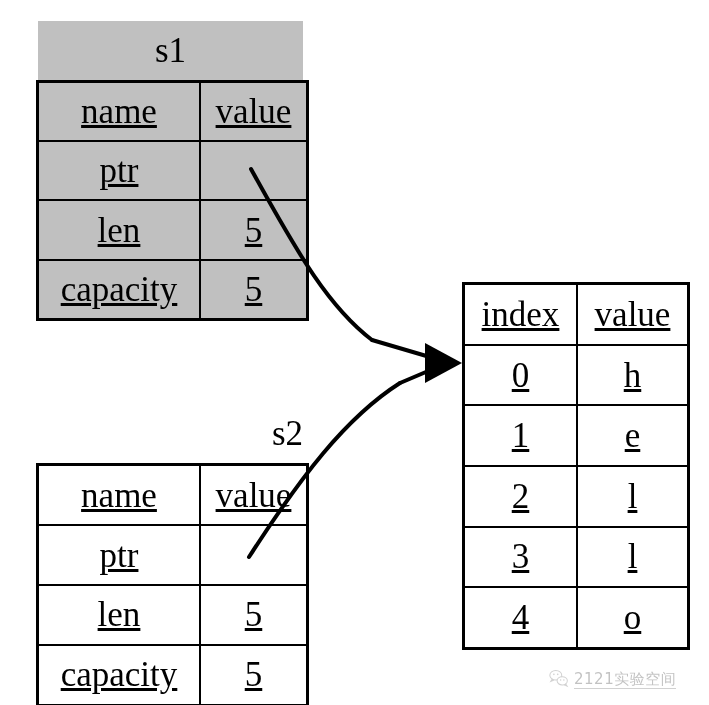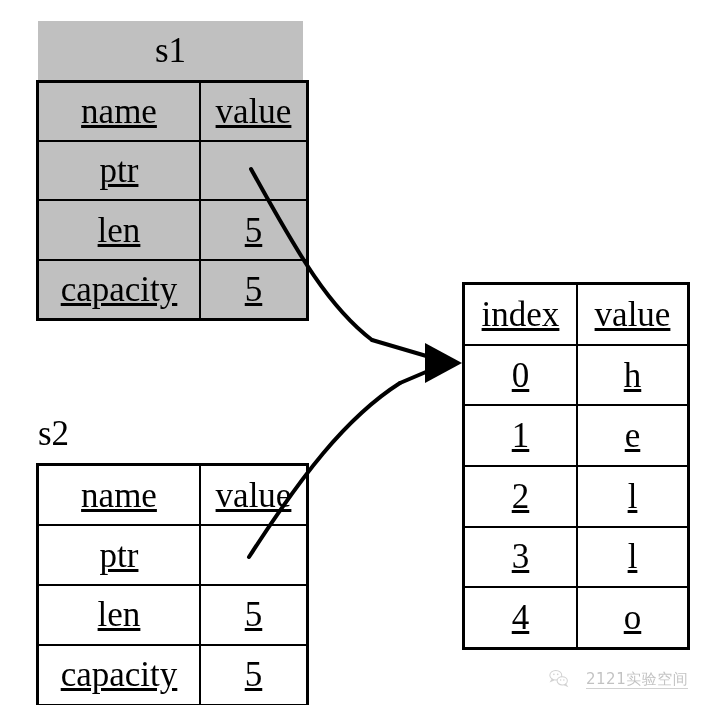--- a/index.html
+++ b/index.html
@@ -66,21 +66,21 @@
 
   
   #s2-caption {
     position: absolute;
     left: 38px;
     top: 396px;
     width: 265px;
     height: 59px;
     font-size: 35px;
     line-height: 59px;
-    text-align: left;
+    text-align: right;
     background: transparent;
   }
   #s2-table {
     left: 36px;
     top: 455px;
     width: 269px;
     height: 244px;
     background: #ffffff;
   }
   #s2-table td { background: #ffffff; }
@@ -111,21 +111,21 @@
     pointer-events: none;
   }
 
   
   #watermark {
     position: absolute;
     left: 548px;
     top: 660px;
     display: flex;
     align-items: center;
-    gap: 16px;
+    gap: 4px;
     opacity: 0.45;
   }
   #watermark .wm-text {
     font-family: "DejaVu Sans", sans-serif;
     font-size: 15px;
     color: #7a7a7a;
     letter-spacing: 0.5px;
     border-bottom: 1px solid #9a9a9a;
     line-height: 1.2;
   }

